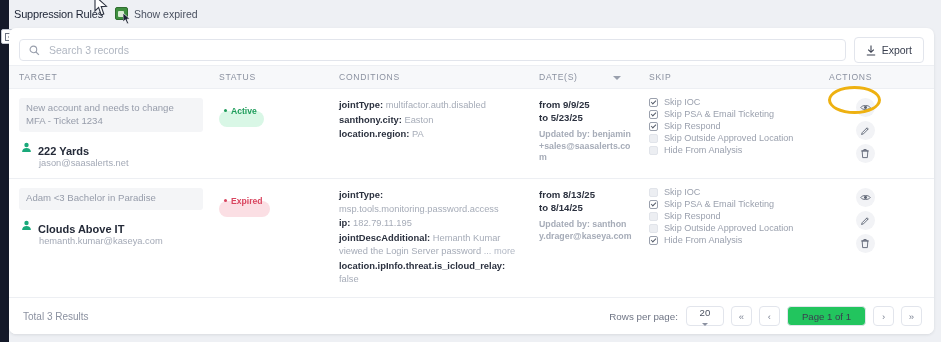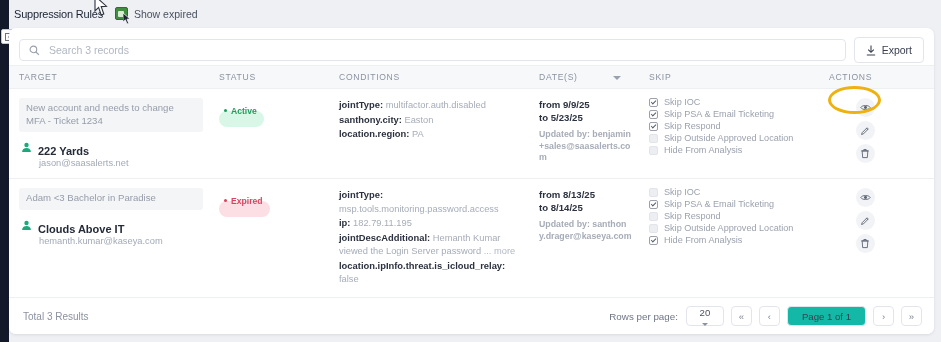--- a/index.html
+++ b/index.html
@@ -232,21 +232,21 @@
   }
   .pg-btn {
     height: 20px; min-width: 21px; padding: 0 5px;
     border: 1px solid #e2e5ec; border-radius: 4px;
     background: #fff; cursor: pointer;
     display: flex; align-items: center; justify-content: center;
     font-size: 9.6px; color: #7d8494;
   }
   .pg-cur {
     height: 20px; padding: 0 14px;
-    border: 1px solid #e2e5ec; border-radius: 4px; background: #14b8a6;
+    border: 1px solid #e2e5ec; border-radius: 4px; background: #22c55e;
     display: flex; align-items: center; justify-content: center;
     font-size: 9.6px; color: #3a4050; cursor: pointer;
   }
   svg { display: block; }
 </style>
 </head>
 <body>
 
 <div id="app">
 

